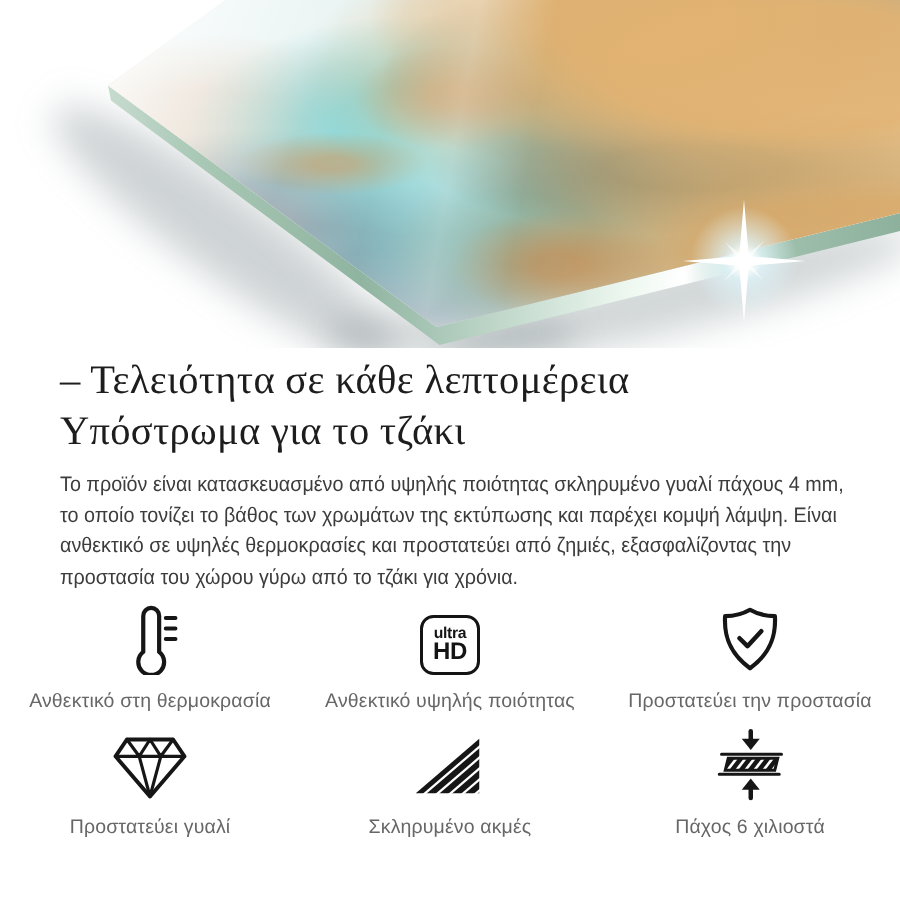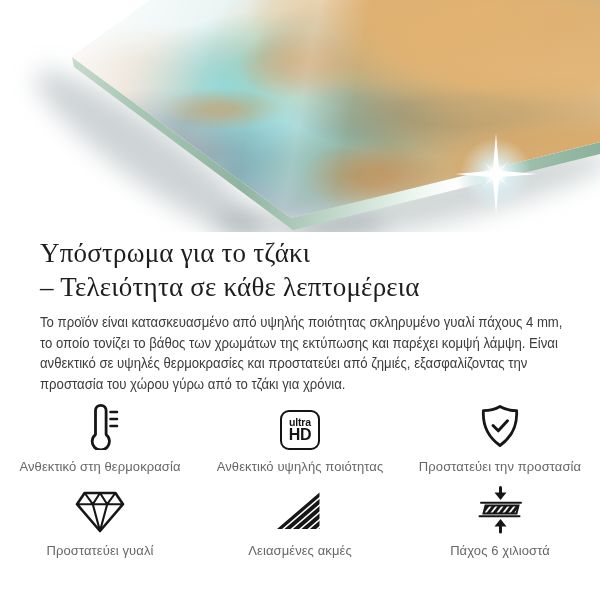--- a/index.html
+++ b/index.html
@@ -88,22 +88,22 @@
       <svg width="88" height="88" viewBox="0 0 88 88">
         <path d="M44 25 L45.6 42.4 L62 44 L45.6 45.6 L44 63 L42.4 45.6 L26 44 L42.4 42.4 Z" fill="#ffffff" opacity=".6" transform="rotate(45 44 44)"></path>
         <path d="M44 3 L47.2 40.8 L85 44 L47.2 47.2 L44 85 L40.8 47.2 L3 44 L40.8 40.8 Z" fill="#ffffff"></path>
       </svg>
     </div>
   </div>
 
   <div class="content">
 
     <h1>
+      <span>– Τελειότητα σε κάθε λεπτομέρεια</span>
       <span>Υπόστρωμα για το τζάκι</span>
-      <span>– Τελειότητα σε κάθε λεπτομέρεια</span>
     </h1>
 
     <div class="desc">
       <div>Το προϊόν είναι κατασκευασμένο από υψηλής ποιότητας σκληρυμένο γυαλί πάχους 4 mm,</div>
       <div>το οποίο τονίζει το βάθος των χρωμάτων της εκτύπωσης και παρέχει κομψή λάμψη. Είναι</div>
       <div>ανθεκτικό σε υψηλές θερμοκρασίες και προστατεύει από ζημιές, εξασφαλίζοντας την</div>
       <div>προστασία του χώρου γύρω από το τζάκι για χρόνια.</div>
     </div>
 
     <div class="grid">
@@ -159,21 +159,21 @@
             <g clip-path="url(#triClip)" stroke="#161616" stroke-width="4">
               <line x1="0" y1="47" x2="58" y2="-2.8"></line>
               <line x1="8.5" y1="47" x2="66.5" y2="-2.8"></line>
               <line x1="17" y1="47" x2="75" y2="-2.8"></line>
               <line x1="25.5" y1="47" x2="83.5" y2="-2.8"></line>
               <line x1="34" y1="47" x2="92" y2="-2.8"></line>
               <line x1="42.5" y1="47" x2="100.5" y2="-2.8"></line>
             </g>
           </svg>
         </div>
-        <div class="caption">Λειασμένες ακμές</div>
+        <div class="caption">Σκληρυμένο ακμές</div>
       </div>
 
       <div class="cell">
         <div class="icon-slot">
           <svg width="48" height="48" viewBox="0 0 48 48">
             <defs>
               <clipPath id="barClip">
                   <path d="M9.5 19.5 L42.5 19.5 L40.5 27.5 L7.5 27.5 Z"></path>
                 </clipPath>
             </defs>

